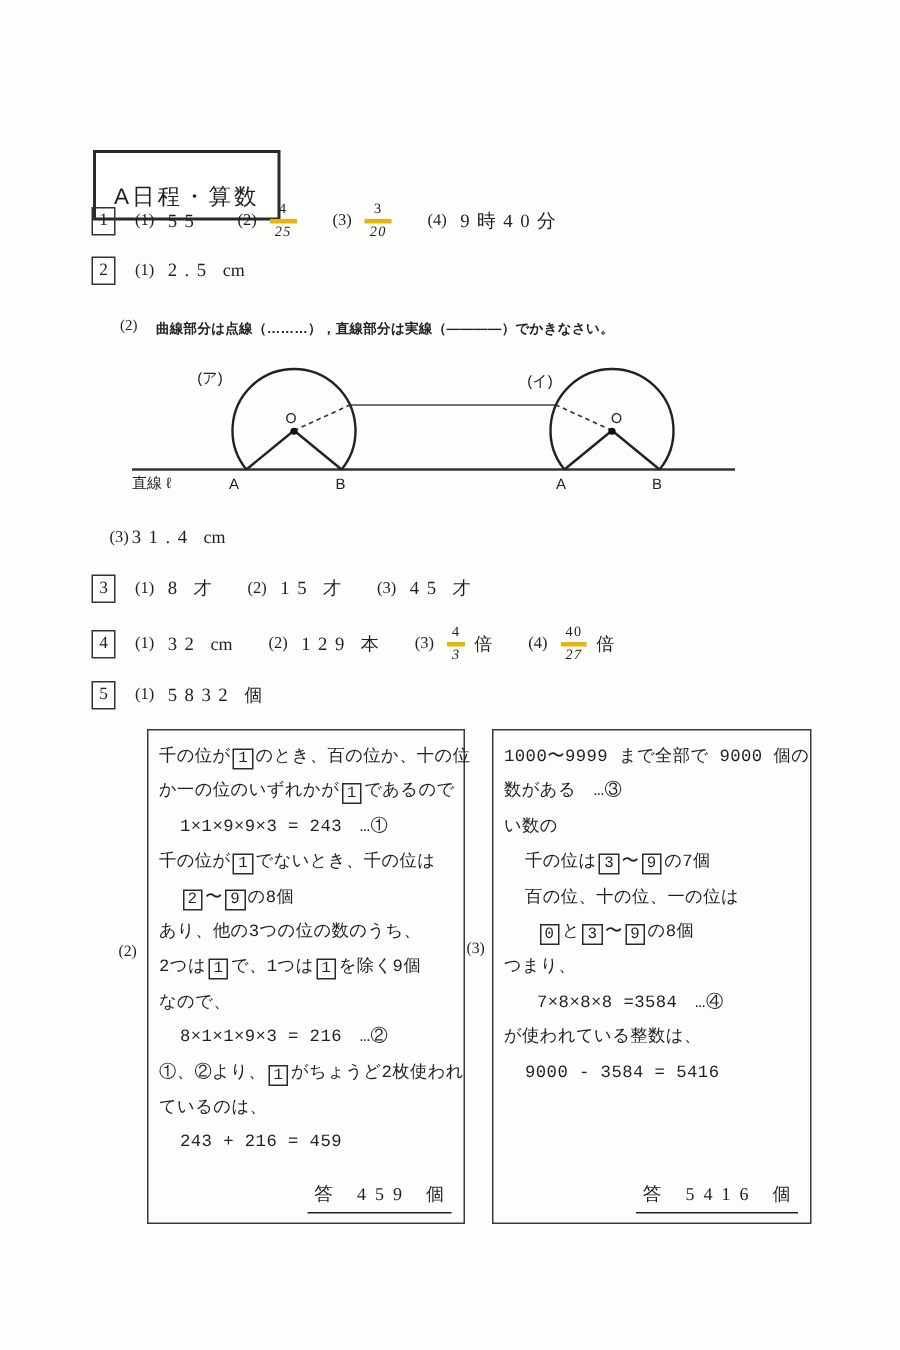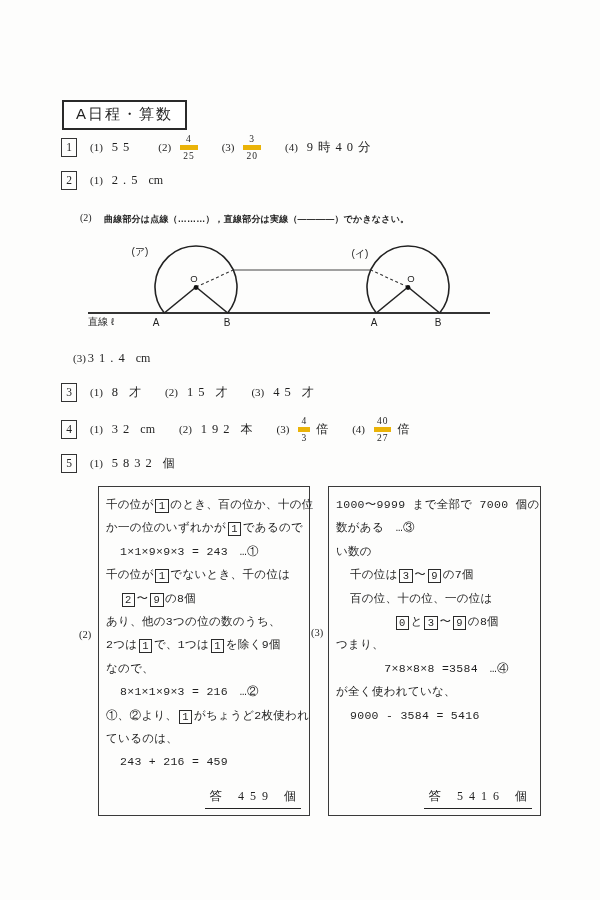--- a/index.html
+++ b/index.html
@@ -3,51 +3,51 @@
 <meta charset="utf-8">
 <style>
   html,body{margin:0;padding:0;background:#e8e8e8;}
   .page{
     position:relative;width:600px;height:900px;background:#fdfdfc;
     font-family:"Liberation Serif","DejaVu Serif",serif;color:#1f1f1f;
     overflow:hidden;margin:0 auto;
   }
   .title-box{
     position:absolute;left:62px;top:100px;border:2px solid #2a2a2a;
-    padding:3px 12px 4px;font-family:"Liberation Sans","DejaVu Sans",sans-serif;
+    padding:20px 12px 4px;font-family:"Liberation Sans","DejaVu Sans",sans-serif;
     font-size:15px;letter-spacing:2px;font-weight:500;background:#fff;
   }
   .row{position:absolute;display:flex;align-items:center;height:30px;white-space:nowrap;}
   .numbox{
     display:inline-flex;align-items:center;justify-content:center;
     width:14px;height:17px;border:1.2px solid #333;font-size:11.5px;
     margin-right:13px;flex:none;
   }
   .ans-item{display:inline-flex;align-items:center;margin-right:24px;}
   .qlabel{font-size:11px;margin-right:9px;}
   .qvalue{font-size:12.5px;letter-spacing:5px;}
   .qunit{font-size:12px;margin-left:6px;}
   .frac{display:inline-flex;flex-direction:column;align-items:center;
     font-size:9.5px;line-height:10px;letter-spacing:1px;}
   .fnum{padding:0 3px 1px;}
-  .fden{border-top:5px solid #eab308;padding:1px 3px 0;}
+  .fden{border-top:3px solid #eab308;padding:1px 3px 0;font-style:italic;}
   .inst-label{position:absolute;left:80px;top:212px;font-size:10px;}
   .inst-text{
     position:absolute;left:104px;top:213px;
     font-family:"Liberation Sans","DejaVu Sans",sans-serif;
     font-size:9px;letter-spacing:0.2px;font-weight:bold;color:#222;
   }
   .diagram{position:absolute;left:60px;top:240px;}
   .dia-label{font-family:"Liberation Sans","DejaVu Sans",sans-serif;font-size:10px;fill:#222;}
   .dia-small{font-family:"Liberation Sans","DejaVu Sans",sans-serif;font-size:9.5px;fill:#222;}
   .solbox{position:absolute;border:1.2px solid #3a3a3a;background:#fdfdfc;}
   .sol-content{padding:6px 5px 0 7px;font-size:11.5px;letter-spacing:0.3px;}
   .sol-line{height:23.4px;line-height:23.4px;white-space:nowrap;font-family:Liberation Mono, monospace;}
   .sol-line.ind1{padding-left:14px;}
-  .sol-line.ind2{padding-left:22px;text-align:center;}
+  .sol-line.ind2{padding-left:22px;}
   .dbox{
     display:inline-block;border:1px solid #2a2a2a;font-size:10.5px;
     line-height:12px;padding:0 2.5px;margin:0 1.5px;vertical-align:-1px;
   }
   .sol-answer{
     position:absolute;right:8px;bottom:6px;display:flex;align-items:baseline;
     border-bottom:1.3px solid #222;padding:0 5px 3px;
   }
   .ans-prefix{font-size:12.5px;margin-right:16px;}
   .ans-value{font-size:12px;letter-spacing:6px;}
@@ -162,21 +162,21 @@
   <div class="row" style="left:61px;top:414px;">
     <span class="numbox">4</span>
     <span style="display:inline-flex;align-items:center;">
         <span class="ans-item">
           <span class="qlabel">(1)</span>
           <span class="qvalue">32</span>
           <span class="qunit">cm</span>
         </span>
         <span class="ans-item">
           <span class="qlabel">(2)</span>
-          <span class="qvalue">192</span>
+          <span class="qvalue">129</span>
           <span class="qunit">本</span>
         </span>
         <span class="ans-item">
           <span class="qlabel">(3)</span>
           <span class="frac">
             <span class="fnum">4</span>
             <span class="fden">3</span>
           </span>
           <span class="qunit">倍</span>
         </span>
@@ -221,29 +221,29 @@
     <div class="sol-answer">
       <span class="ans-prefix">答</span>
       <span class="ans-value">459</span>
       <span class="ans-unit">個</span>
     </div>
   </div>
 
   <span class="side-label" style="left:311px;top:627px;">(3)</span>
   <div class="solbox" style="left:328px;top:486px;width:211px;height:328px;">
     <div class="sol-content">
-        <div class="sol-line"><span class="seg">1000〜9999 まで全部で 7000 個の</span></div>
+        <div class="sol-line"><span class="seg">1000〜9999 まで全部で 9000 個の</span></div>
         <div class="sol-line"><span class="seg">数がある　…③</span></div>
         <div class="sol-line"><span class="seg">い数の</span></div>
         <div class="sol-line ind1"><span class="seg">千の位は</span><span class="dbox">3</span><span class="seg">〜</span><span class="dbox">9</span><span class="seg">の7個</span></div>
         <div class="sol-line ind1"><span class="seg">百の位、十の位、一の位は</span></div>
         <div class="sol-line ind2"><span class="dbox">0</span><span class="seg">と</span><span class="dbox">3</span><span class="seg">〜</span><span class="dbox">9</span><span class="seg">の8個</span></div>
         <div class="sol-line"><span class="seg">つまり、</span></div>
         <div class="sol-line ind2"><span class="seg">7×8×8×8 =3584　…④</span></div>
-        <div class="sol-line"><span class="seg">が全く使われていな、</span></div>
+        <div class="sol-line"><span class="seg">が使われている整数は、</span></div>
         <div class="sol-line ind1"><span class="seg">9000 - 3584 = 5416</span></div>
       </div>
     <div class="sol-answer">
       <span class="ans-prefix">答</span>
       <span class="ans-value">5416</span>
       <span class="ans-unit">個</span>
     </div>
   </div>
 
 </div>

